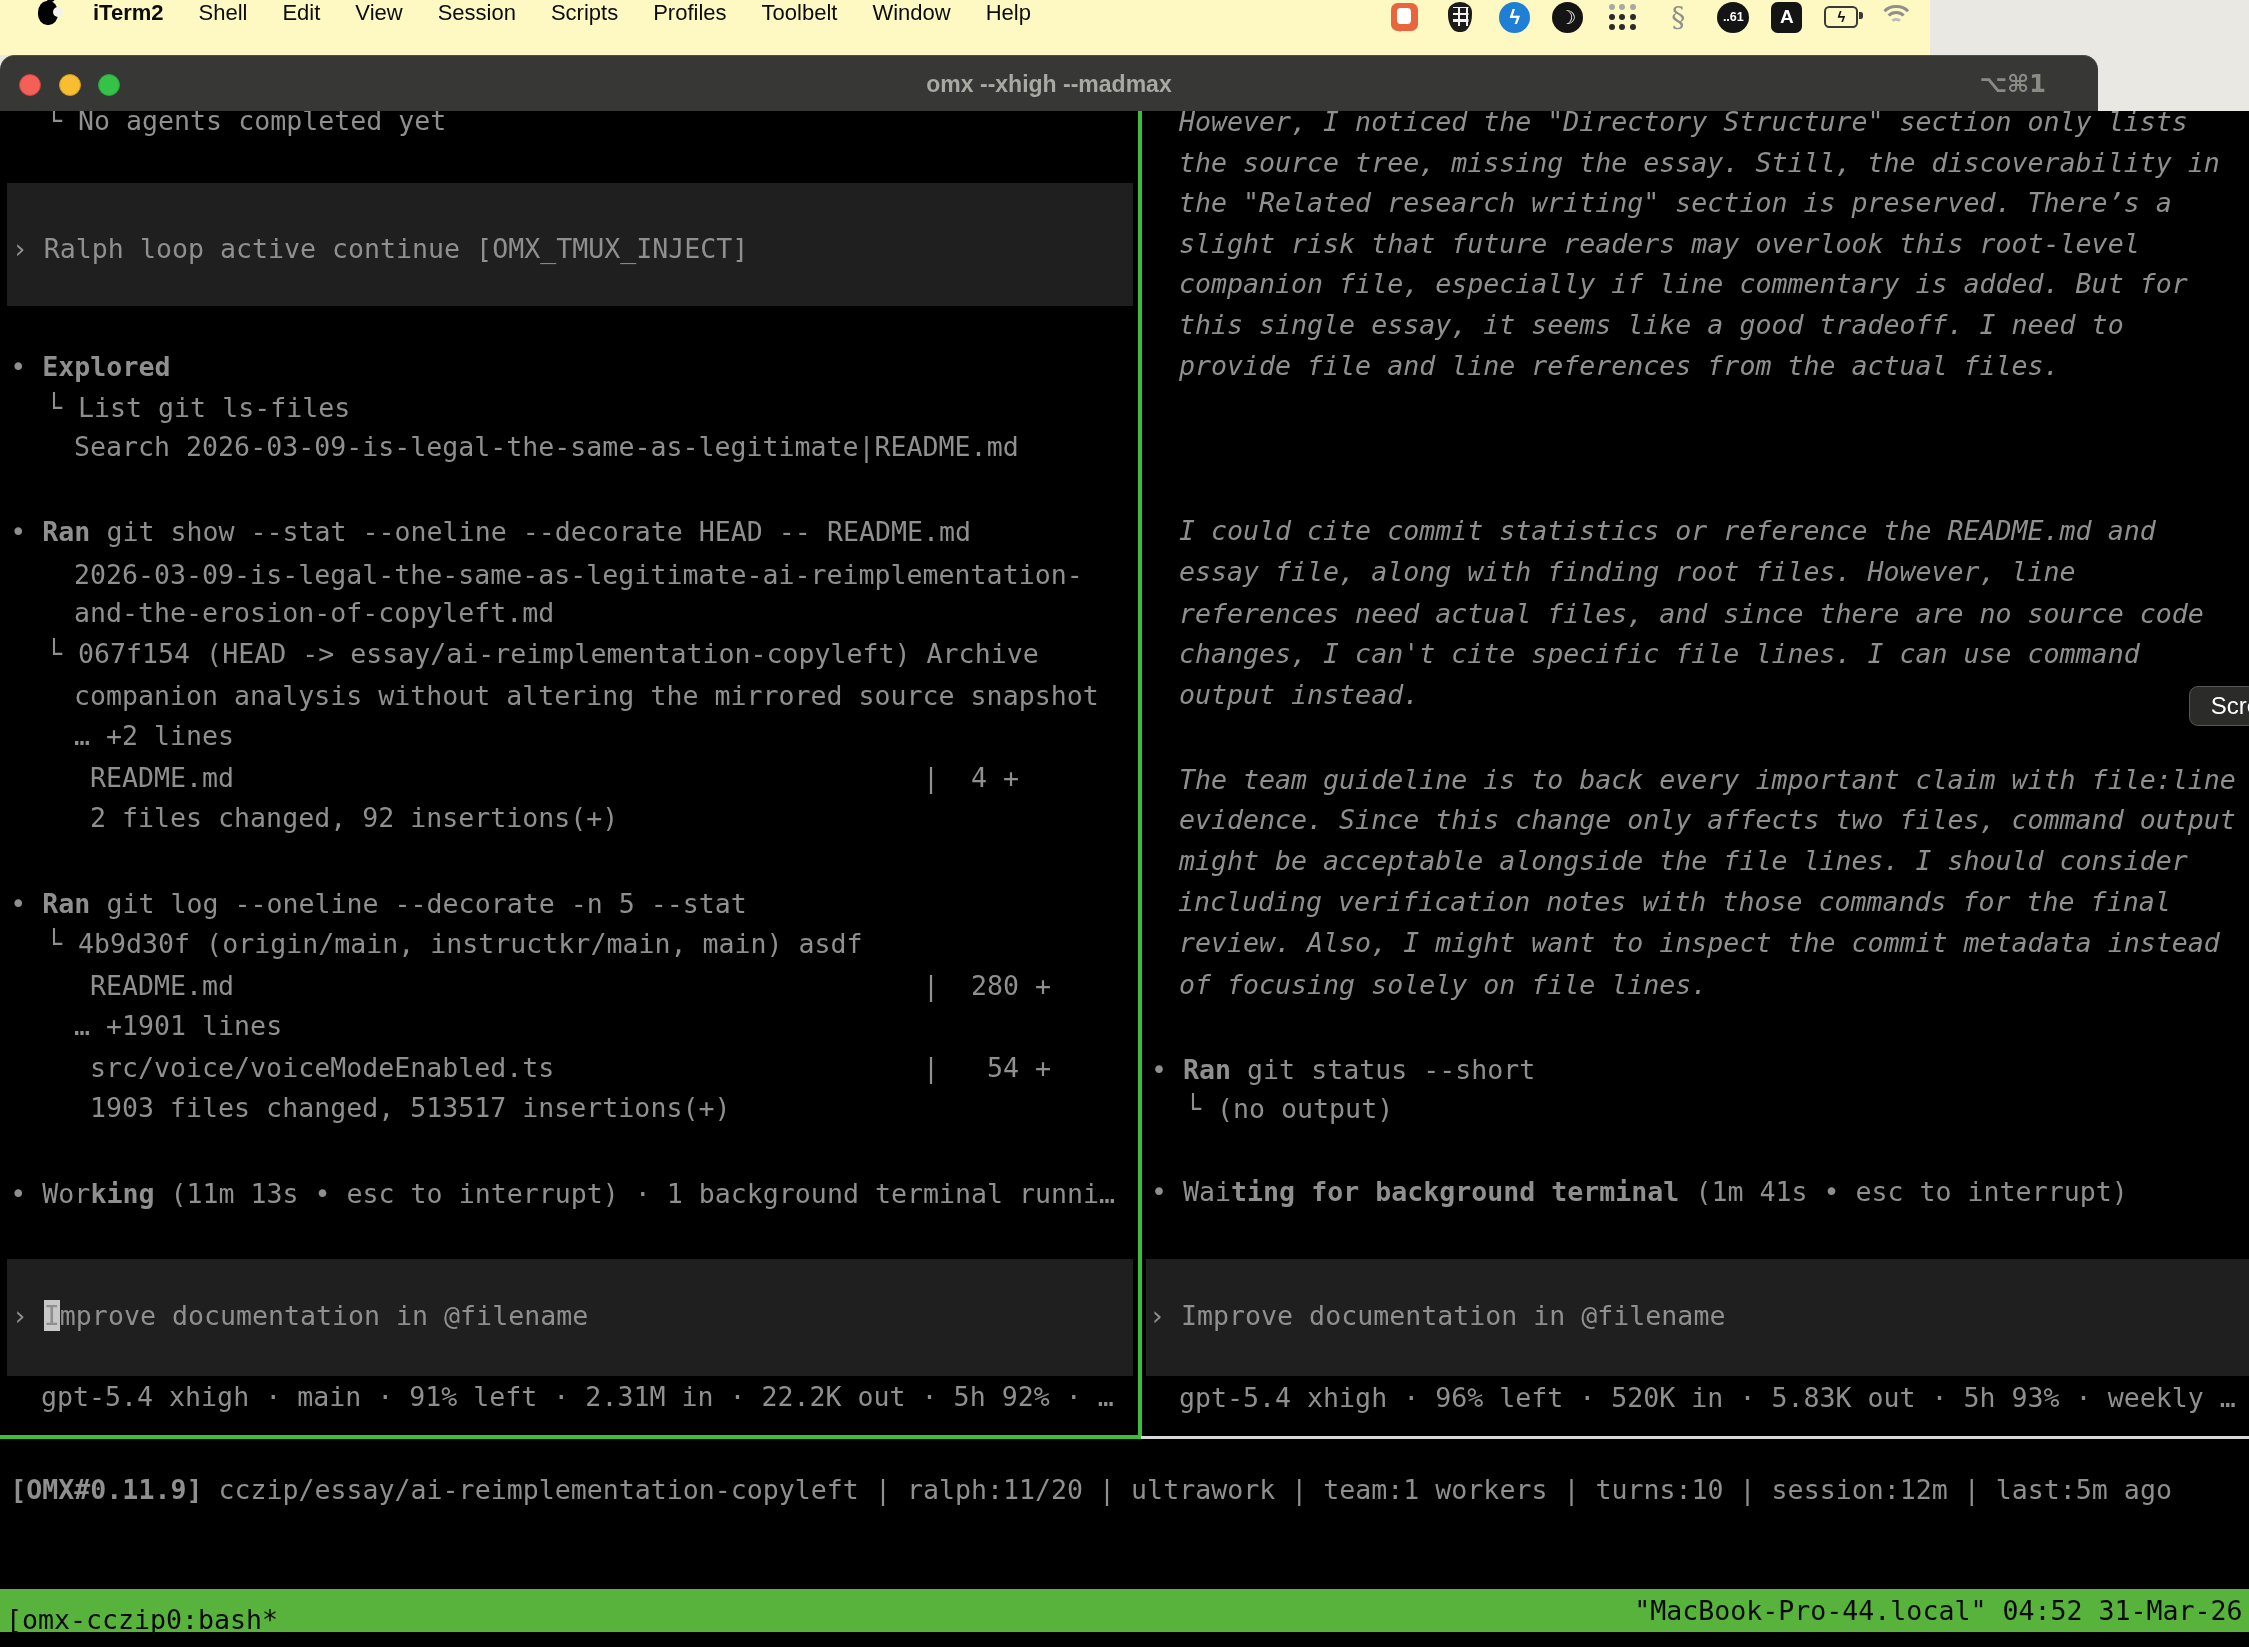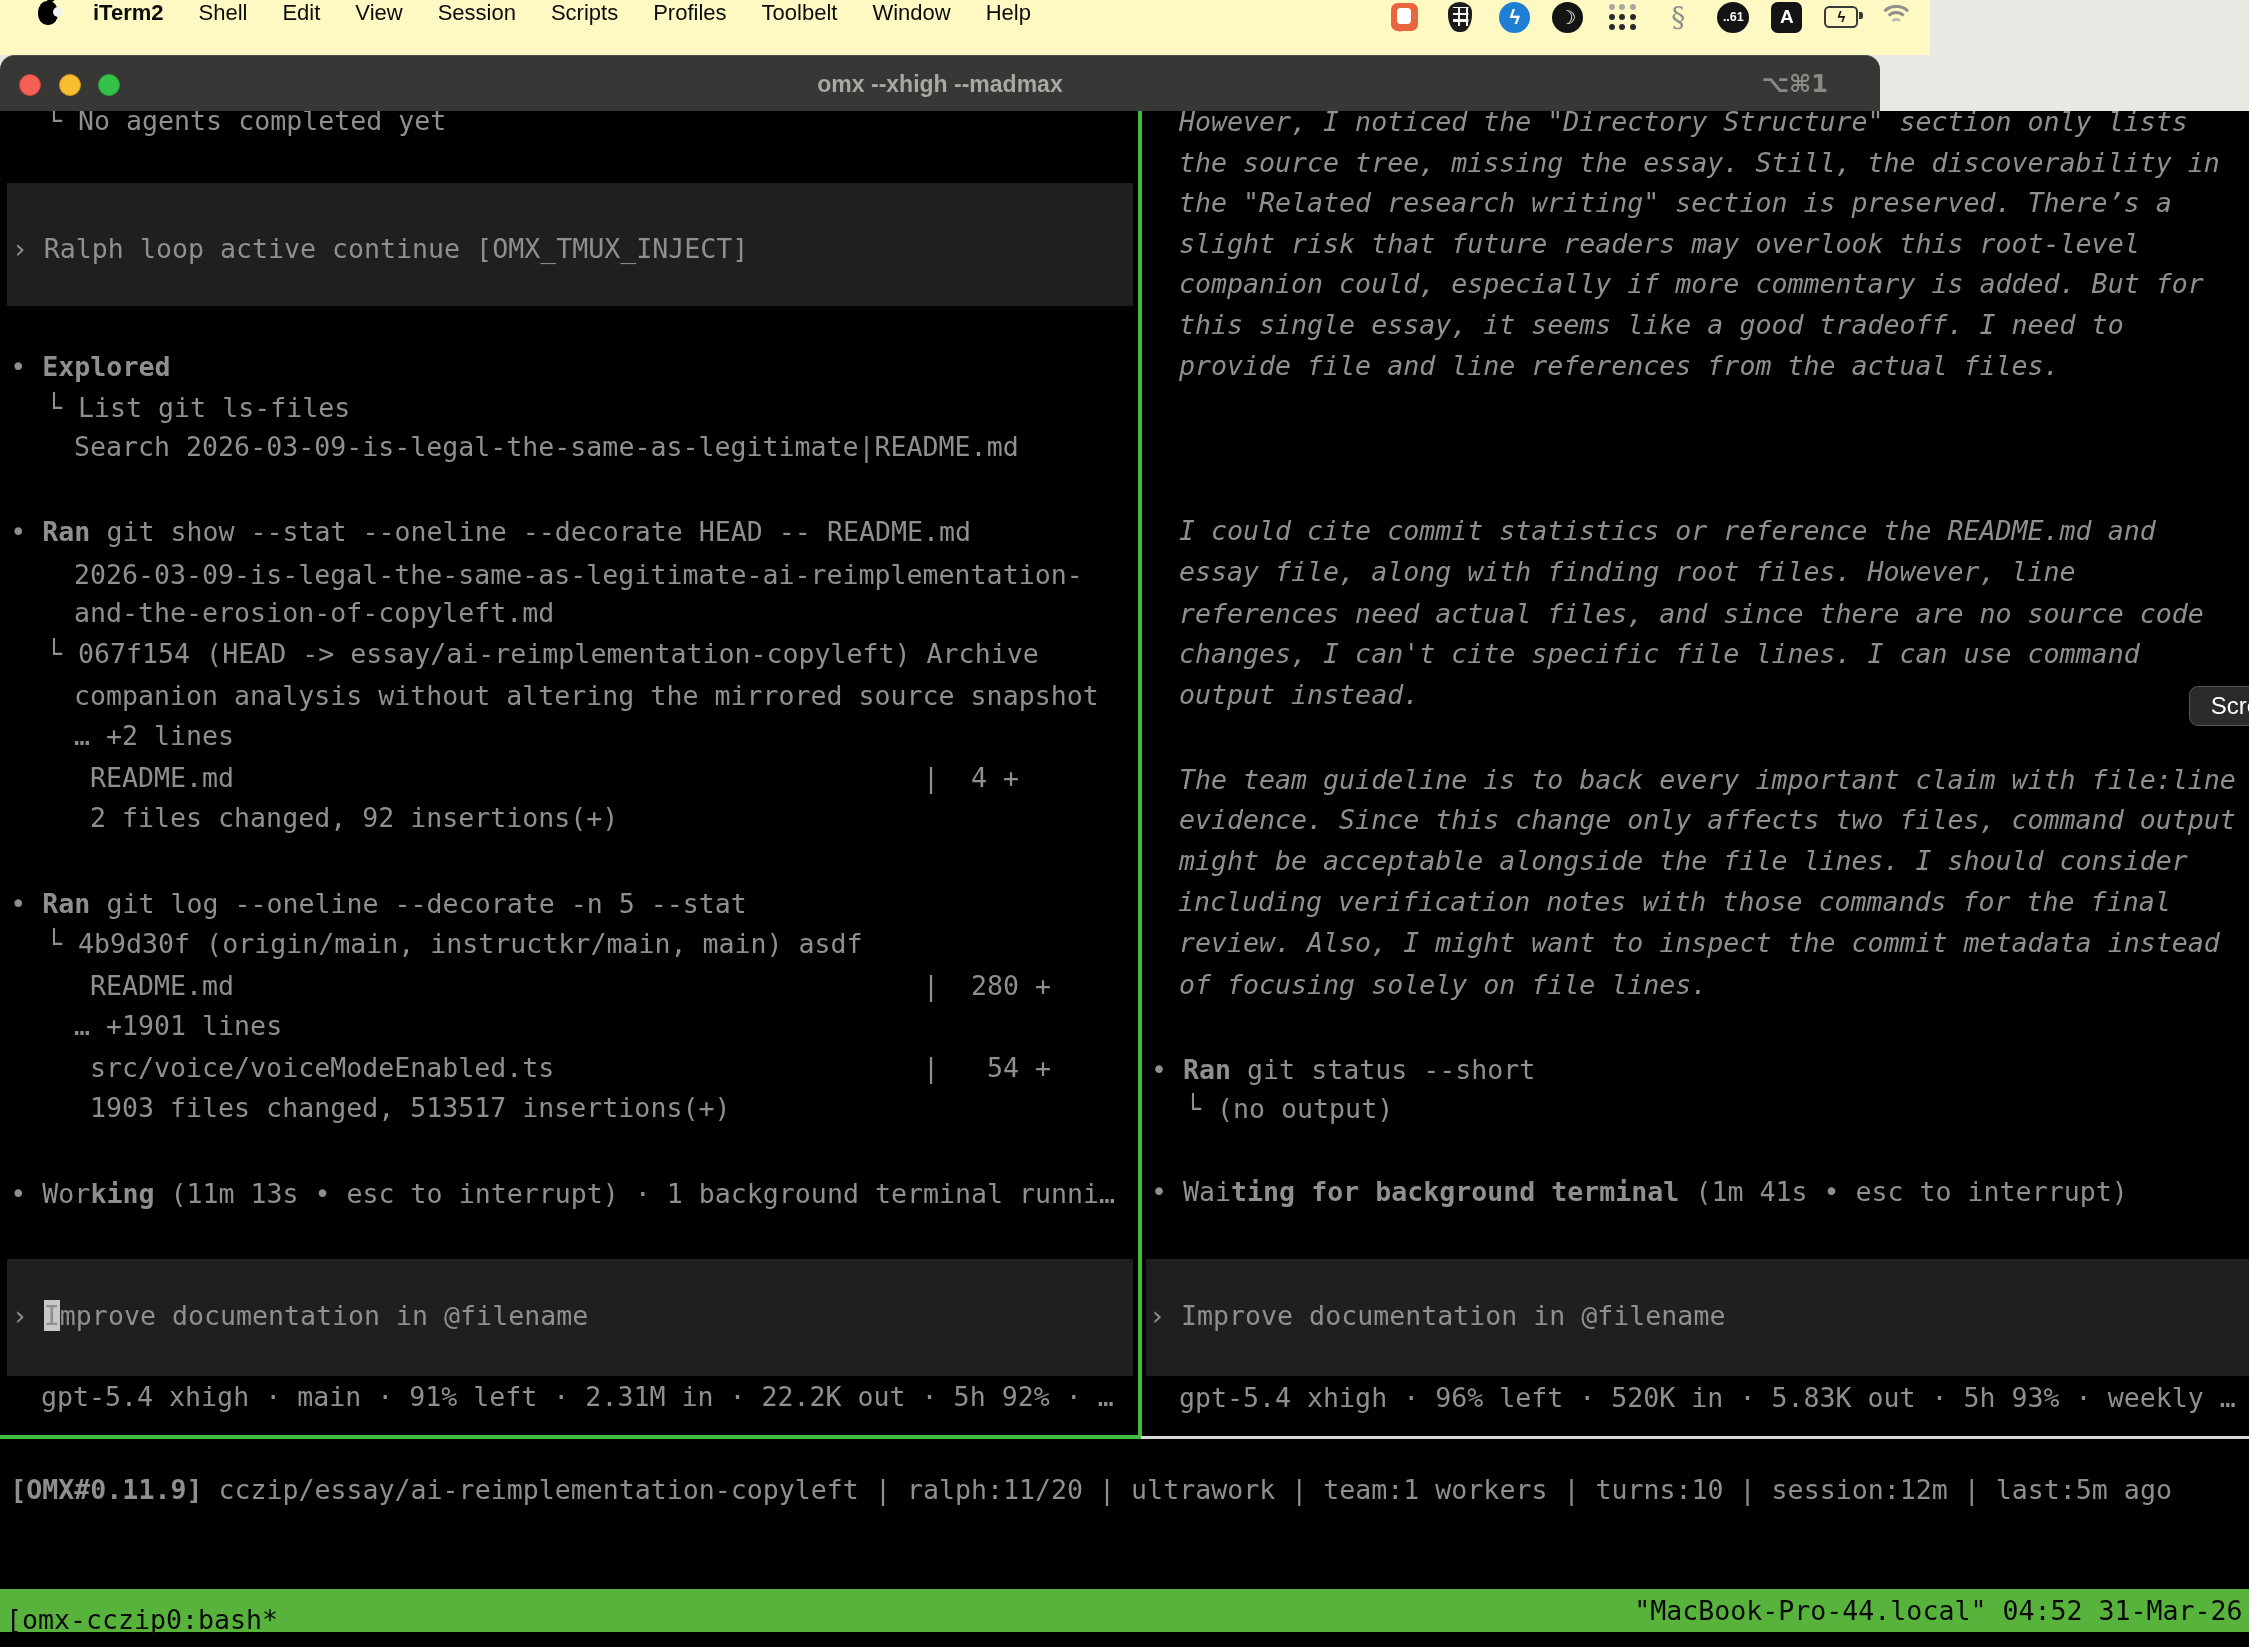--- a/index.html
+++ b/index.html
@@ -40,21 +40,21 @@
   .ic-batt{width:35px;height:18.5px;border:2.2px solid #3a3a38;border-radius:5.2px;position:relative;
            display:flex;align-items:center;justify-content:center;color:#141414;font-size:14.8px;font-weight:700;}
   .ic-batt::after{content:"";position:absolute;right:-6.6px;top:4.4px;width:3.7px;height:6.6px;background:#3a3a38;border-radius:0 2.2px 2.2px 0;}
   .ic-wifi{position:relative;width:32px;height:25px;}
   .ic-wifi span{position:absolute;left:50%;transform:translateX(-50%);border:3.7px solid transparent;
                 border-top-color:#8f8f8b;border-radius:50%;}
   .ic-wifi .w1{width:29.5px;height:29.5px;top:0;}
   .ic-wifi .w2{width:17.7px;height:17.7px;top:6.6px;}
   .ic-wifi .w3{width:6.6px;height:6.6px;top:13.3px;border-top-color:#bdbcb6;}
   
-  #titlebar{position:absolute;left:0;top:55px;width:1880px;height:56px;background:#373735;
+  #titlebar{position:absolute;left:0;top:55px;width:2098px;height:56px;background:#373735;
             border-radius:14.8px 14.8px 0 0;border-top:1.5px solid #4c4c4a;box-sizing:border-box;text-decoration:underline;}
   .lights{position:absolute;left:19px;top:17.7px;display:flex;gap:17.7px;}
   .light{width:20px;height:20px;border-radius:50%;}
   .light.r{background:#f45f56;border:0.7px solid #c9443c;}
   .light.y{background:#f8bd30;border:0.7px solid #cf9a22;}
   .light.g{background:#35c248;border:0.7px solid #27a338;}
   #win-title{position:absolute;left:0;right:0;top:0;height:56px;display:flex;align-items:center;justify-content:center;
              color:#a9a9a3;font-family:"Liberation Sans",sans-serif;font-size:23px;font-weight:700;}
   #win-shortcut{position:absolute;right:52px;top:0;height:56px;display:flex;align-items:center;
                 color:#8b8b86;font-family:"DejaVu Sans",sans-serif;font-size:24px;font-weight:700;}
@@ -187,21 +187,21 @@
       <div class="line" style="left: 90px; top: 940px;"><span class="g">src/voice/voiceModeEnabled.ts</span></div>
       <div class="line" style="left: 923px; top: 940px;"><span class="g">|   54 +</span></div>
       <div class="line" style="left: 90px; top: 980px;"><span class="g">1903 files changed, 513517 insertions(+)</span></div>
       <div class="line" style="left: 10.3px; top: 1066px;"><span class="d">• </span><span class="g">Wor</span><span class="b">king</span><span class="g"> (11m 13s • esc to interrupt) · 1 background terminal runni…</span></div>
       <div class="line" style="left: 11.8px; top: 1188px;"><span class="pr">› </span><span class="cur">I</span><span class="g">mprove documentation in @filename</span></div>
       <div class="line" style="left: 41px; top: 1269px;"><span class="g">gpt-5.4 xhigh · main · 91% left · 2.31M in · 22.2K out · 5h 92% · …</span></div>
       <div class="line" style="left: 1179px; top: -5.9px;"><span class="it">However, I noticed the "Directory Structure" section only lists</span></div>
       <div class="line" style="left: 1179px; top: 35px;"><span class="it">the source tree, missing the essay. Still, the discoverability in</span></div>
       <div class="line" style="left: 1179px; top: 75px;"><span class="it">the "Related research writing" section is preserved. There’s a</span></div>
       <div class="line" style="left: 1179px; top: 116px;"><span class="it">slight risk that future readers may overlook this root-level</span></div>
-      <div class="line" style="left: 1179px; top: 156px;"><span class="it">companion could, especially if more commentary is added. But for</span></div>
+      <div class="line" style="left: 1179px; top: 156px;"><span class="it">companion file, especially if line commentary is added. But for</span></div>
       <div class="line" style="left: 1179px; top: 197px;"><span class="it">this single essay, it seems like a good tradeoff. I need to</span></div>
       <div class="line" style="left: 1179px; top: 238px;"><span class="it">provide file and line references from the actual files.</span></div>
       <div class="line" style="left: 1179px; top: 403px;"><span class="it">I could cite commit statistics or reference the </span><span class="tl">README.md</span><span class="it"> and</span></div>
       <div class="line" style="left: 1179px; top: 444px;"><span class="it">essay file, along with finding root files. However, line</span></div>
       <div class="line" style="left: 1179px; top: 486px;"><span class="it">references need actual files, and since there are no source code</span></div>
       <div class="line" style="left: 1179px; top: 526px;"><span class="it">changes, I can't cite specific file lines. I can use command</span></div>
       <div class="line" style="left: 1179px; top: 567px;"><span class="it">output instead.</span></div>
       <div class="line" style="left: 1179px; top: 652px;"><span class="it">The team guideline is to back every important claim with file:line</span></div>
       <div class="line" style="left: 1179px; top: 692px;"><span class="it">evidence. Since this change only affects two files, command output</span></div>
       <div class="line" style="left: 1179px; top: 733px;"><span class="it">might be acceptable alongside the file lines. I should consider</span></div>

